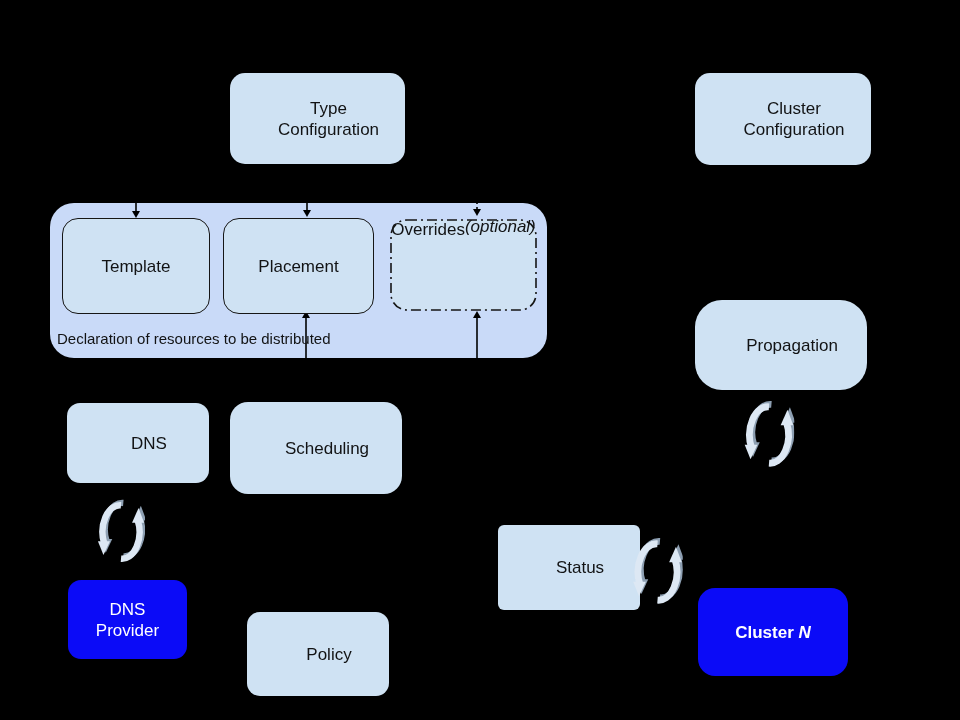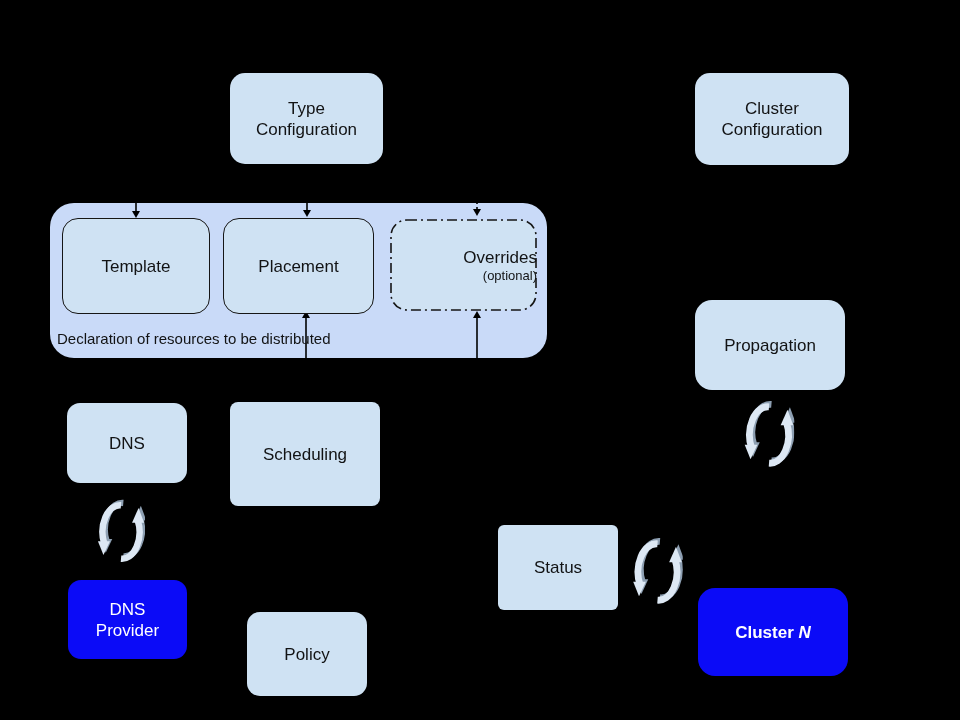--- a/index.html
+++ b/index.html
@@ -9,36 +9,36 @@
     font-family:"Liberation Sans",sans-serif;
     -webkit-font-smoothing:antialiased;
   }
   .stage{position:absolute;left:0;top:0;width:960px;height:720px;}
   .node{
     position:absolute;display:flex;flex-direction:column;
     align-items:center;justify-content:center;text-align:center;
     color:var(--text_dark,#111);font-size:17px;line-height:21px;
     white-space:pre-line;z-index:4;
   }
-  .light{background:var(--box_light_fill,#cfe2f3);}
+  .light{background:var(--box_light_fill,#cfe2f3);padding-left:22px;}
   .blue{background:var(--box_blue_fill,#0b0bf7);color:var(--text_light,#fff);}
   .bold{font-weight:bold;}
   .inner{
     background:var(--box_light_fill,#cfe2f3);
     border:1.6px solid #161616;z-index:4;
   }
   .group{
     position:absolute;left:50px;top:203px;width:497px;height:155px;
     background:var(--container_fill,#c9daf8);border-radius:24px;z-index:1;
   }
   .caption{
     position:absolute;left:57px;top:330px;z-index:4;
     font-size:15px;color:var(--text_dark,#111);
   }
-  .sublabel{font-size:13px;line-height:15px;}
+  .sublabel{font-size:17px;line-height:15px;font-style:italic;}
   .overlay{position:absolute;left:0;top:0;z-index:3;pointer-events:none;}
   .ov-border{position:absolute;left:390px;top:219px;z-index:2;}
   .ov-text{position:absolute;left:390px;top:219px;width:147px;height:92px;z-index:4;}
   .sync{position:absolute;z-index:4;}
   .sync-arc{fill:none;stroke:var(--sync_main,#dde8f4);stroke-width:7;}
   .sync-arc-sh{fill:none;stroke:var(--sync_shadow,#8d9fb2);stroke-width:7;}
   .sync-head{fill:var(--sync_main,#dde8f4);}
   .sync-head-sh{fill:var(--sync_shadow,#8d9fb2);}
   .flow{stroke:var(--arrow,#000);stroke-width:1.6;fill:none;}
   .flow-head{fill:var(--arrow,#000);stroke:none;}
@@ -103,34 +103,34 @@
   </div>
 
   <div class="node inner" style="left:62px;top:218px;width:146px;height:94px;border-radius:16px">
     <span>Template</span>
   </div>
 
   <div class="node inner" style="left:223px;top:218px;width:149px;height:94px;border-radius:16px">
     <span>Placement</span>
   </div>
 
-  <div class="node ov-text" style="display:flex;flex-direction:column;align-items:flex-end;justify-content:center">
+  <div class="node ov-text" style="display:flex;flex-direction:row;align-items:flex-start;justify-content:center">
     <span>Overrides</span>
     <span class="sublabel">(optional)</span>
   </div>
 
   <div class="node light" style="left:67px;top:403px;width:120px;height:80px;border-radius:13px">
     <span>DNS</span>
   </div>
 
-  <div class="node light" style="left:230px;top:402px;width:150px;height:104px;border-radius:8px">
+  <div class="node light" style="left:230px;top:402px;width:150px;height:92px;border-radius:18px">
     <span>Scheduling</span>
   </div>
 
-  <div class="node light" style="left:695px;top:300px;width:150px;height:90px;border-radius:17px">
+  <div class="node light" style="left:695px;top:300px;width:150px;height:90px;border-radius:27px">
     <span>Propagation</span>
   </div>
 
   <div class="node light" style="left:247px;top:612px;width:120px;height:84px;border-radius:13px">
     <span>Policy</span>
   </div>
 
   <div class="node light" style="left:498px;top:525px;width:120px;height:85px;border-radius:6px">
     <span>Status</span>
   </div>

